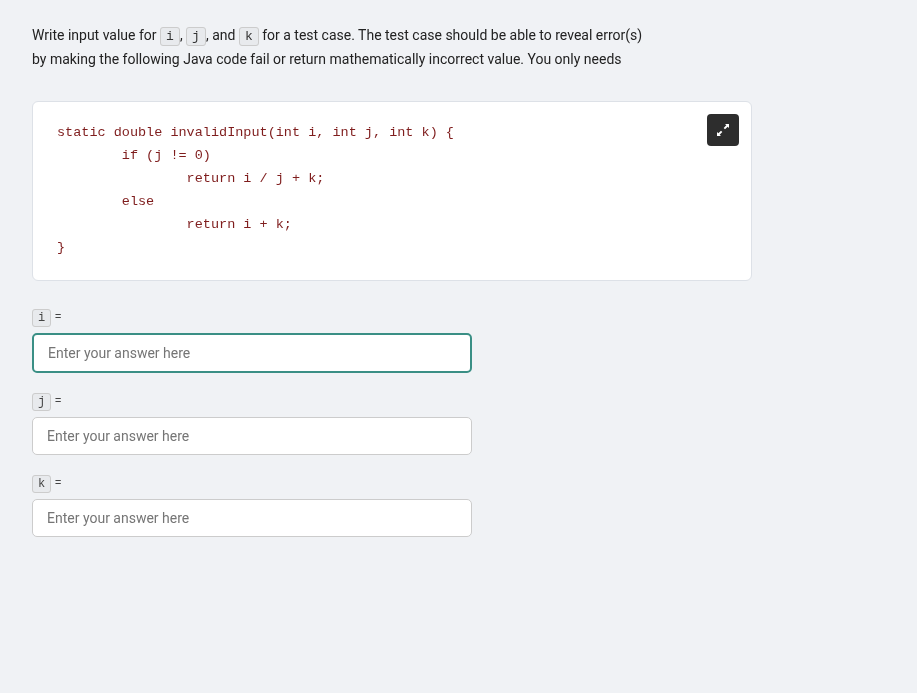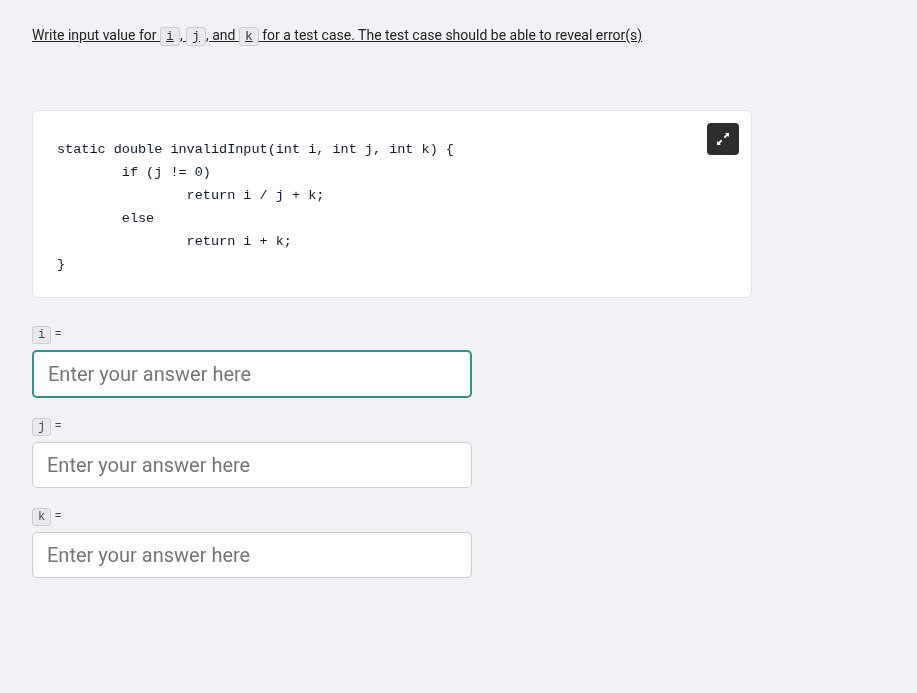--- a/index.html
+++ b/index.html
@@ -12,24 +12,23 @@
       background-color: #f0f2f5;
       font-family: -apple-system, BlinkMacSystemFont, 'Segoe UI', Roboto, Arial, sans-serif;
       font-size: 14px;
       color: #333;
       padding: 24px 32px;
     }
 
     .description {
       max-width: 860px;
       line-height: 1.6;
-      margin-bottom: 40px;
+      margin-bottom: 31px;
       color: #222;
       font-size: 14px;
-      text-decoration: underline;
     }
 
     .description .inline-code {
       background-color: #e8eaed;
       border: 1px solid #ccc;
       border-radius: 3px;
       padding: 1px 5px;
       font-family: 'Courier New', Courier, monospace;
       font-size: 13px;
       color: #333;
@@ -42,23 +41,22 @@
       padding: 20px 24px;
       max-width: 720px;
       margin-bottom: 28px;
       position: relative;
     }
 
     .code-block {
       font-family: 'Courier New', Courier, monospace;
       font-size: 13.5px;
       line-height: 1.7;
-      color: #0f172a;
+      color: #7f1d1d;
       white-space: pre;
-      margin-top: 8px;
     }
 
     .expand-btn {
       position: absolute;
       top: 12px;
       right: 12px;
       background-color: #2d2d2d;
       border: none;
       border-radius: 4px;
       width: 32px;
@@ -96,38 +94,38 @@
       border-radius: 3px;
       padding: 1px 5px;
       font-size: 12px;
     }
 
     .answer-input {
       width: 100%;
       padding: 10px 14px;
       border: 1.5px solid #ccc;
       border-radius: 5px;
-      font-size: 20px;
+      font-size: 14px;
       color: #888;
       background-color: #fff;
       outline: none;
       font-family: -apple-system, BlinkMacSystemFont, 'Segoe UI', Roboto, Arial, sans-serif;
     }
 
     .answer-input.active-border {
       border-color: #3a8f85;
       border-width: 2px;
     }
   </style>
 </head>
 <body>
 
 <div class="description">
   <span>Write input value for <span class="inline-code">i</span>, <span class="inline-code">j</span>, and <span class="inline-code">k</span> for a test case. The test case should be able to reveal error(s)</span><br>
-  <br>
+  <span>by making the following Java code fail or return mathematically incorrect value. You only needs</span><br>
 </div>
 
 <div class="code-block-container">
   <pre class="code-block">static double invalidInput(int i, int j, int k) {
         if (j != 0)
                 return i / j + k;
         else
                 return i + k;
 }</pre>
   <button class="expand-btn" title="Expand">

